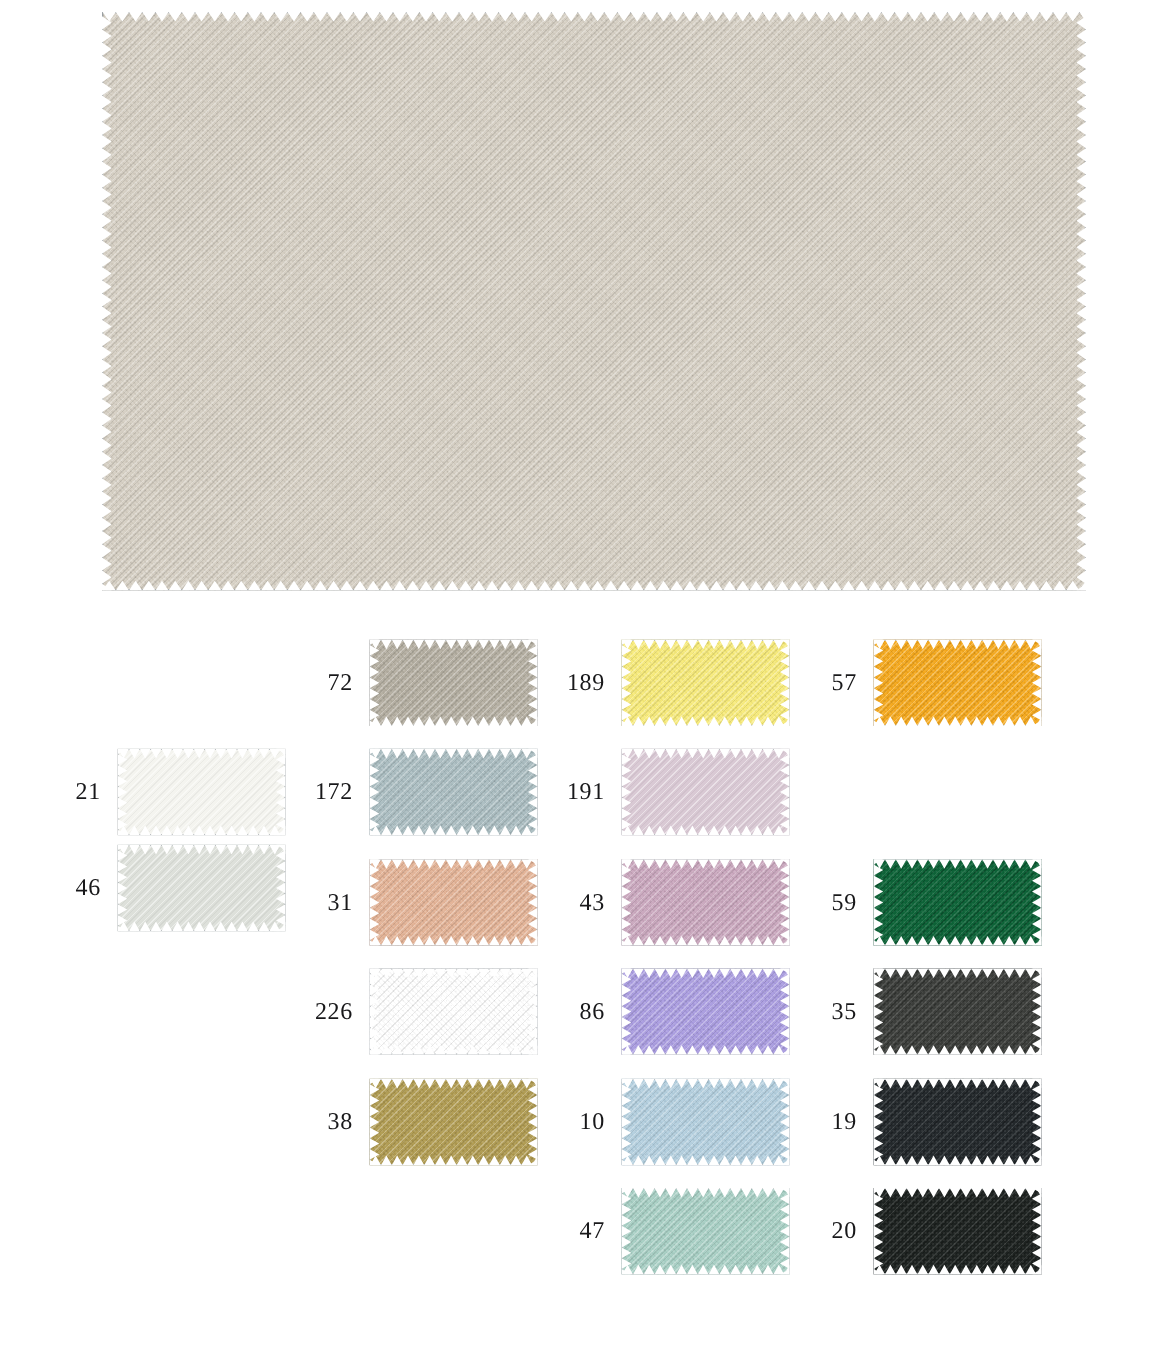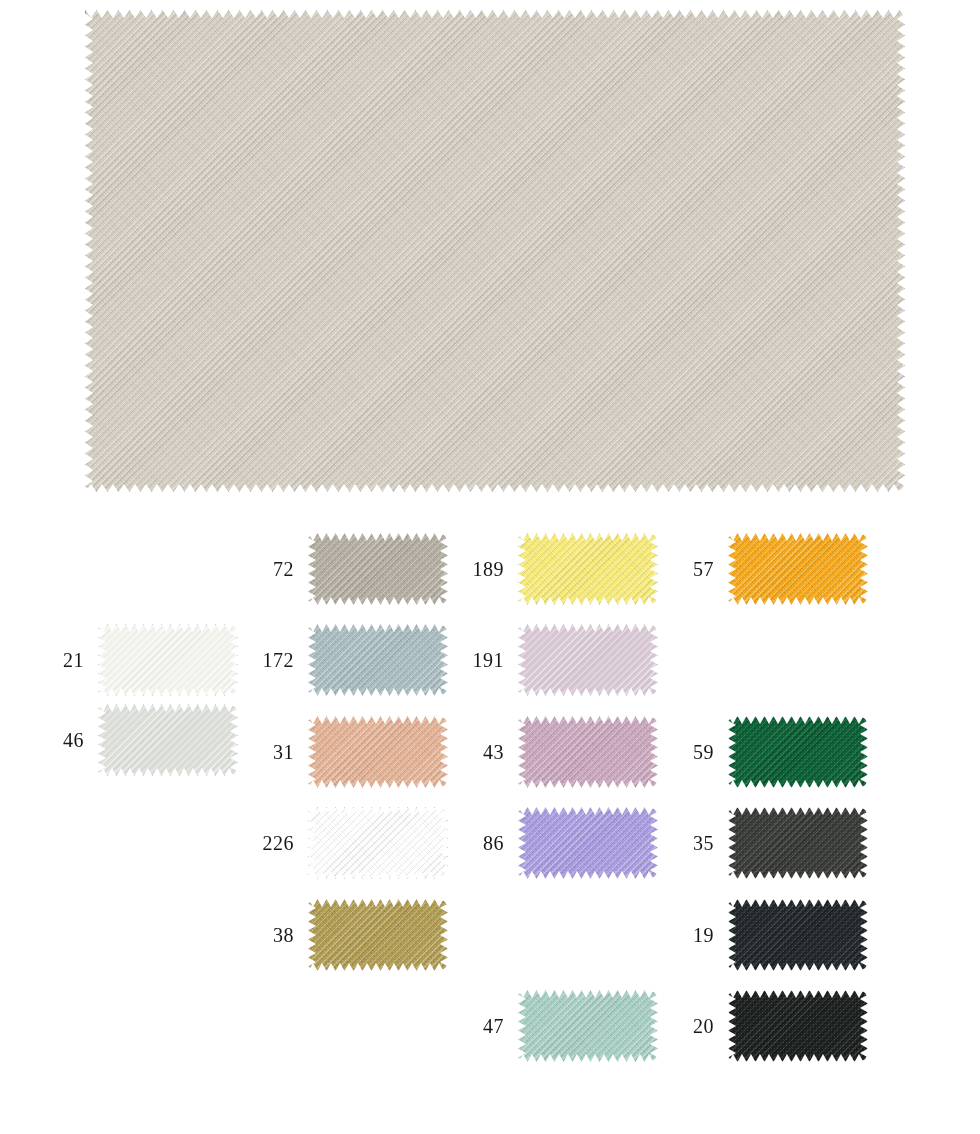--- a/index.html
+++ b/index.html
@@ -396,20 +396,42 @@
           </svg>
           <svg class="zig zig-left" viewBox="0 0 5 72" preserveAspectRatio="none">
             <polygon points="0,0 0,72 5,72 5,72 0,67.5 5,63 0,58.5 5,54 0,49.5 5,45 0,40.5 5,36 0,31.5 5,27 0,22.5 5,18 0,13.5 5,9 0,4.5 5,0 0,-4.5 " fill="#ffffff"></polygon>
           </svg>
           <svg class="zig zig-right" viewBox="0 0 5 72" preserveAspectRatio="none">
             <polygon points="5,0 5,72 0,72 0,72 5,67.5 0,63 5,58.5 0,54 5,49.5 0,45 5,40.5 0,36 5,31.5 0,27 5,22.5 0,18 5,13.5 0,9 5,4.5 0,0 5,-4.5 " fill="#ffffff"></polygon>
           </svg>
         </div>
       </div>
     </div>
+    <div class="cell" style="left: 460px; top: 381px;">
+      <div class="code">10</div>
+      <div class="chip">
+        <div class="swatch">
+          <div class="cloth twill " style="background-color: rgb(178, 206, 222);"></div>
+          <div class="grain" style="opacity: 0.3;"></div>
+          <div class="swatch-border" style="border-color: rgb(169, 174, 178);"></div>
+          <svg class="zig zig-top" viewBox="0 0 140 5" preserveAspectRatio="none">
+            <polygon points="0,0 140,0 140,5 140,5 135.5,0 131,5 126.5,0 122,5 117.5,0 113,5 108.5,0 104,5 99.5,0 95,5 90.5,0 86,5 81.5,0 77,5 72.5,0 68,5 63.5,0 59,5 54.5,0 50,5 45.5,0 41,5 36.5,0 32,5 27.5,0 23,5 18.5,0 14,5 9.5,0 5,5 0.5,0 " fill="#ffffff"></polygon>
+          </svg>
+          <svg class="zig zig-bottom" viewBox="0 0 140 5" preserveAspectRatio="none">
+            <polygon points="0,5 140,5 140,0 140,0 135.5,5 131,0 126.5,5 122,0 117.5,5 113,0 108.5,5 104,0 99.5,5 95,0 90.5,5 86,0 81.5,5 77,0 72.5,5 68,0 63.5,5 59,0 54.5,5 50,0 45.5,5 41,0 36.5,5 32,0 27.5,5 23,0 18.5,5 14,0 9.5,5 5,0 0.5,5 " fill="#ffffff"></polygon>
+          </svg>
+          <svg class="zig zig-left" viewBox="0 0 5 72" preserveAspectRatio="none">
+            <polygon points="0,0 0,72 5,72 5,72 0,67.5 5,63 0,58.5 5,54 0,49.5 5,45 0,40.5 5,36 0,31.5 5,27 0,22.5 5,18 0,13.5 5,9 0,4.5 5,0 0,-4.5 " fill="#ffffff"></polygon>
+          </svg>
+          <svg class="zig zig-right" viewBox="0 0 5 72" preserveAspectRatio="none">
+            <polygon points="5,0 5,72 0,72 0,72 5,67.5 0,63 5,58.5 0,54 5,49.5 0,45 5,40.5 0,36 5,31.5 0,27 5,22.5 0,18 5,13.5 0,9 5,4.5 0,0 5,-4.5 " fill="#ffffff"></polygon>
+          </svg>
+        </div>
+      </div>
+    </div>
     <div class="cell" style="left: 460px; top: 472px;">
       <div class="code">47</div>
       <div class="chip">
         <div class="swatch">
           <div class="cloth twill " style="background-color: rgb(166, 206, 195);"></div>
           <div class="grain" style="opacity: 0.3;"></div>
           <div class="swatch-border" style="border-color: rgb(169, 174, 178);"></div>
           <svg class="zig zig-top" viewBox="0 0 140 5" preserveAspectRatio="none">
             <polygon points="0,0 140,0 140,5 140,5 135.5,0 131,5 126.5,0 122,5 117.5,0 113,5 108.5,0 104,5 99.5,0 95,5 90.5,0 86,5 81.5,0 77,5 72.5,0 68,5 63.5,0 59,5 54.5,0 50,5 45.5,0 41,5 36.5,0 32,5 27.5,0 23,5 18.5,0 14,5 9.5,0 5,5 0.5,0 " fill="#ffffff"></polygon>
           </svg>

